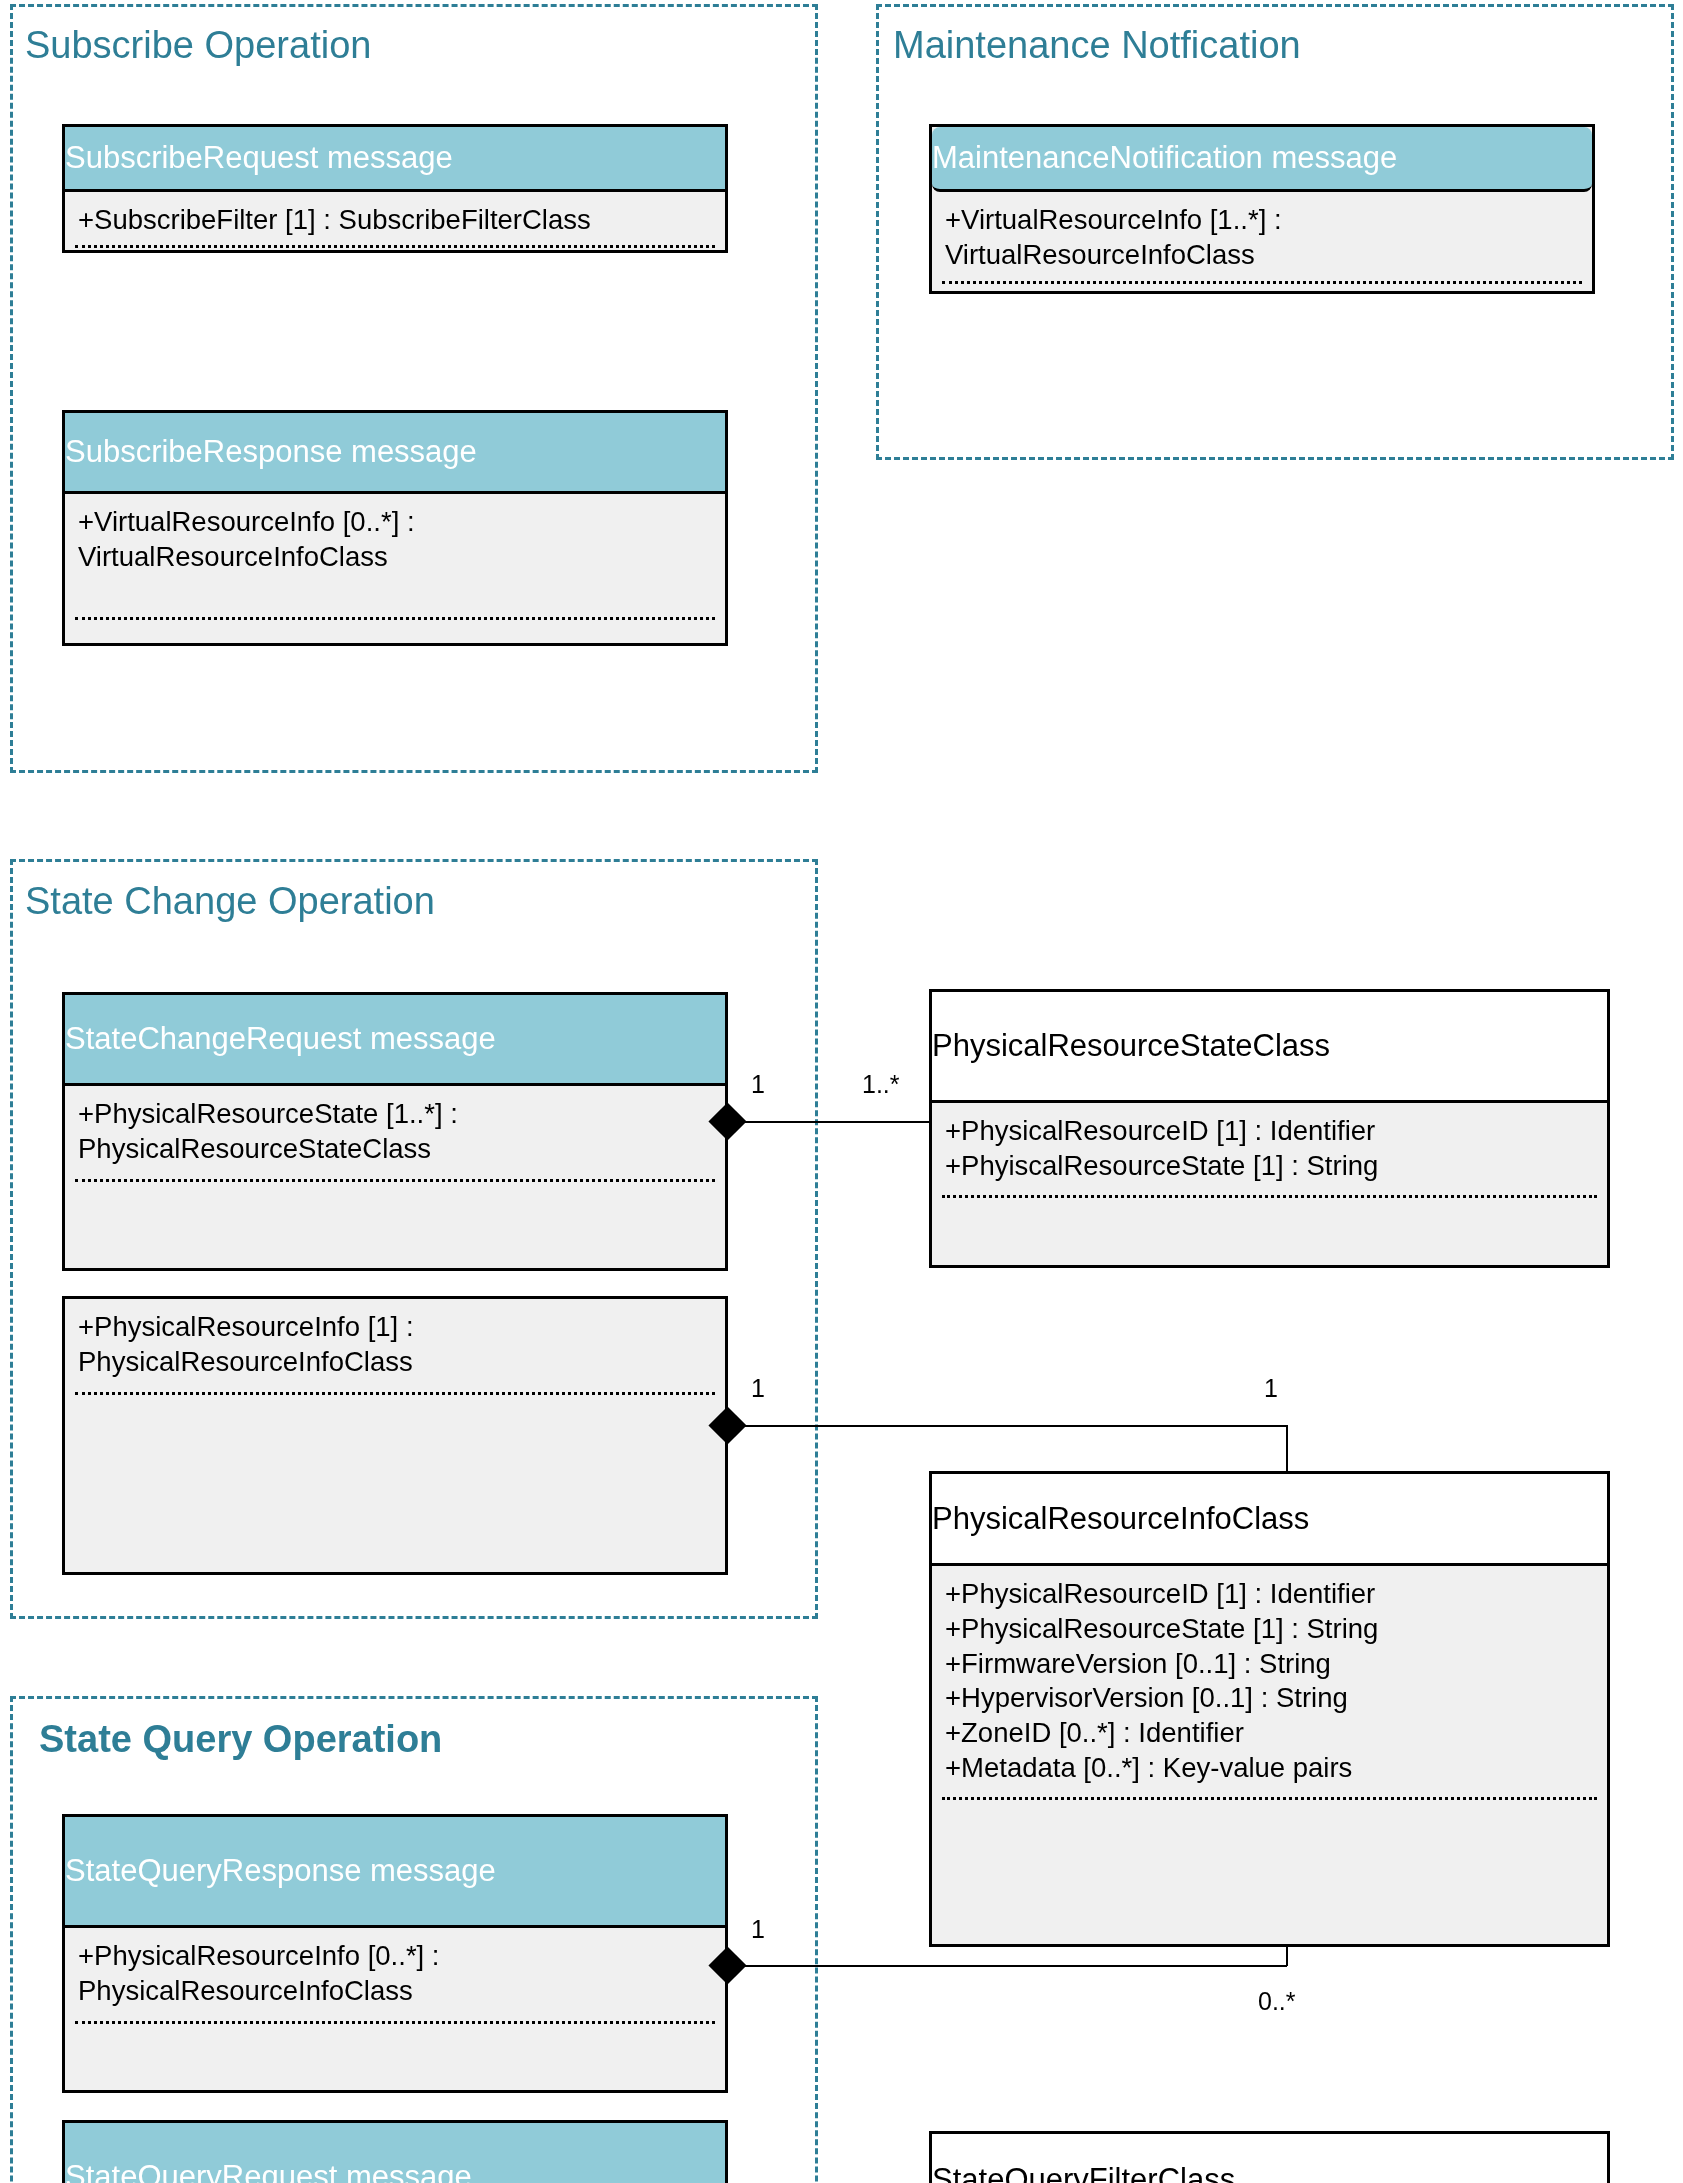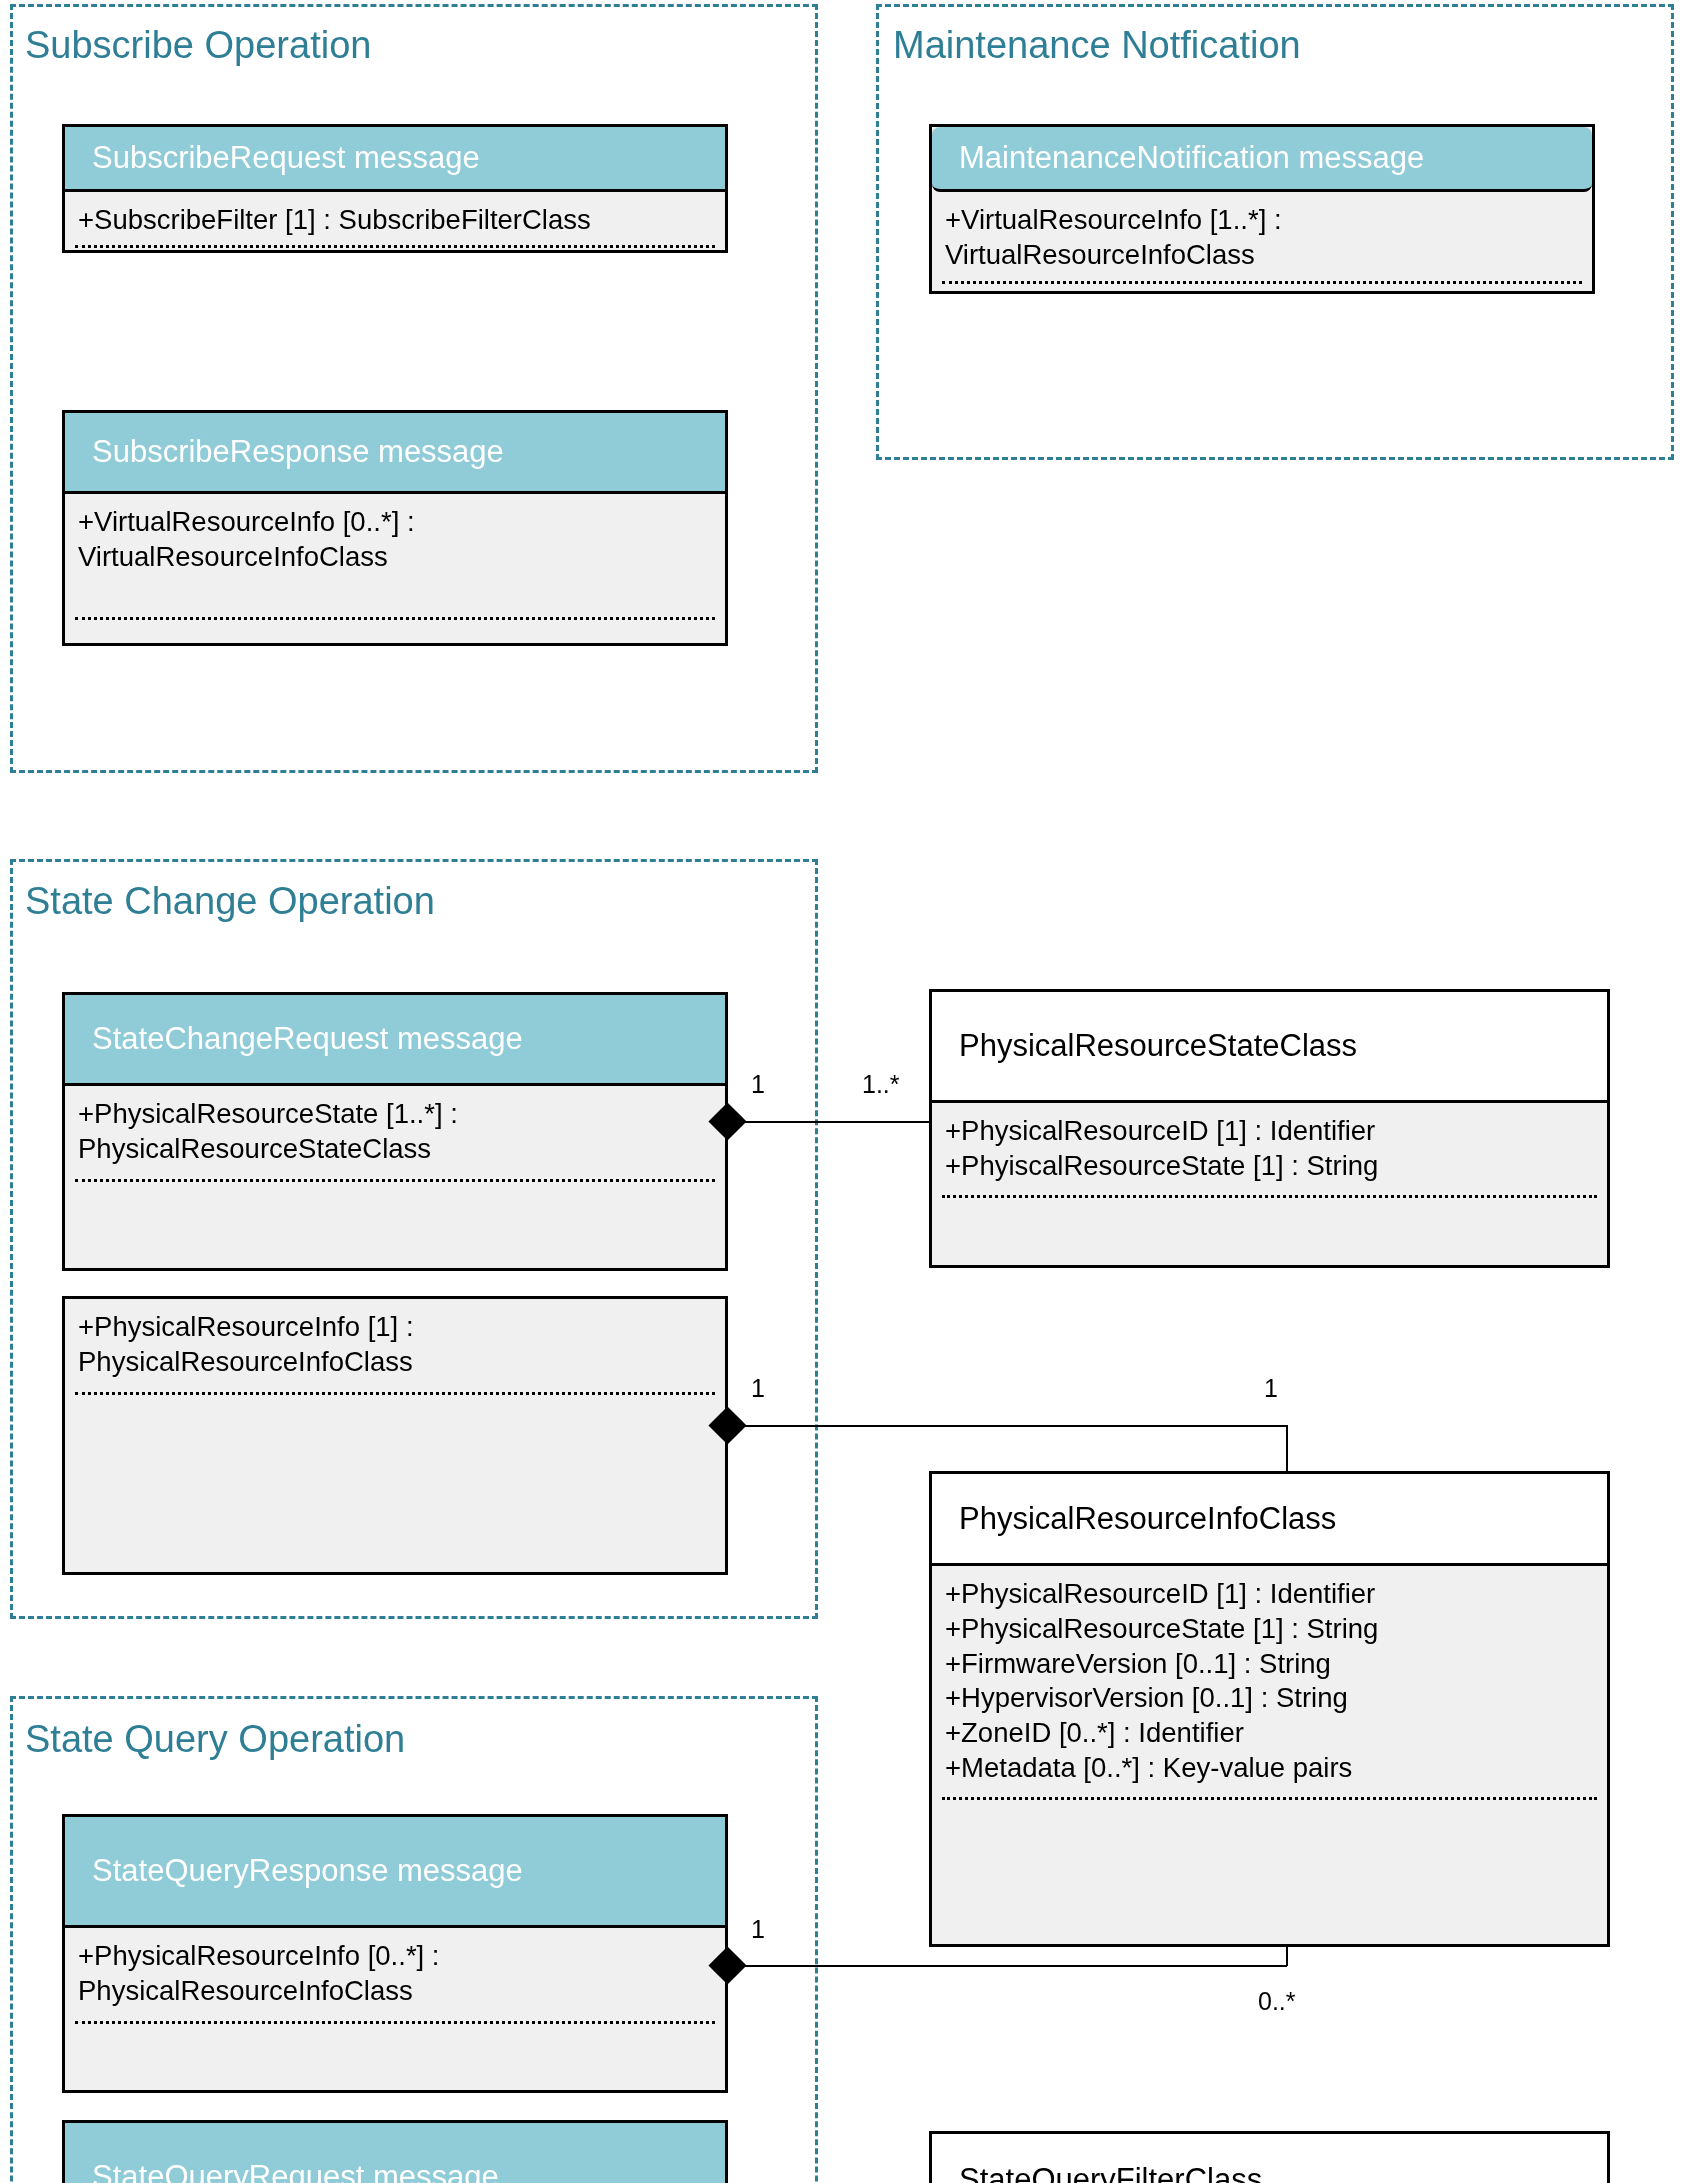--- a/index.html
+++ b/index.html
@@ -38,21 +38,21 @@
     border:3.9px solid #000000;
     background:#f0f0f0;
     display:flex;
     flex-direction:column;
   }
   .uml-head{
     box-sizing:border-box;
     border-bottom:3.9px solid #000000;
     display:flex;
     align-items:center;
-    padding:0 27px;
+    padding:0 0;
     font-size:31px;
     line-height:1.08;
     white-space:nowrap;
     overflow:hidden;
   }
   .uml-head.msg{
     background:#90cbd8;
     color:#ffffff;
   }
   .uml-head.cls{
@@ -181,21 +181,21 @@
     </div>
   </div>
 
   <div class="edge h" style="left:742px;top:1425px;width:545px;"></div>
   <div class="edge v" style="left:1286px;top:1425px;height:48px;"></div>
   <div class="diamond" style="left:714px;top:1412px;"></div>
   <div class="mult" style="left:751px;top:1376px;">1</div>
   <div class="mult" style="left:1264px;top:1376px;">1</div>
 
   <div class="group" style="left:9.6px;top:1696px;width:808px;height:775px;"></div>
-  <div class="group-title" style="left:25px;top:1720px;">State Query Operation</div>
+  <div class="group-title" style="left:39px;top:1720px;font-weight:bold;">State Query Operation</div>
 
   <div class="uml" style="left:62px;top:1814px;width:666px;height:279px;">
     <div class="uml-head msg" style="height:111px;">StateQueryResponse message</div>
     <div class="uml-body">
       <div class="attr">+PhysicalResourceInfo [0..*] :
 PhysicalResourceInfoClass</div>
       <div class="sep" style="top:93px;"></div>
     </div>
   </div>
 

